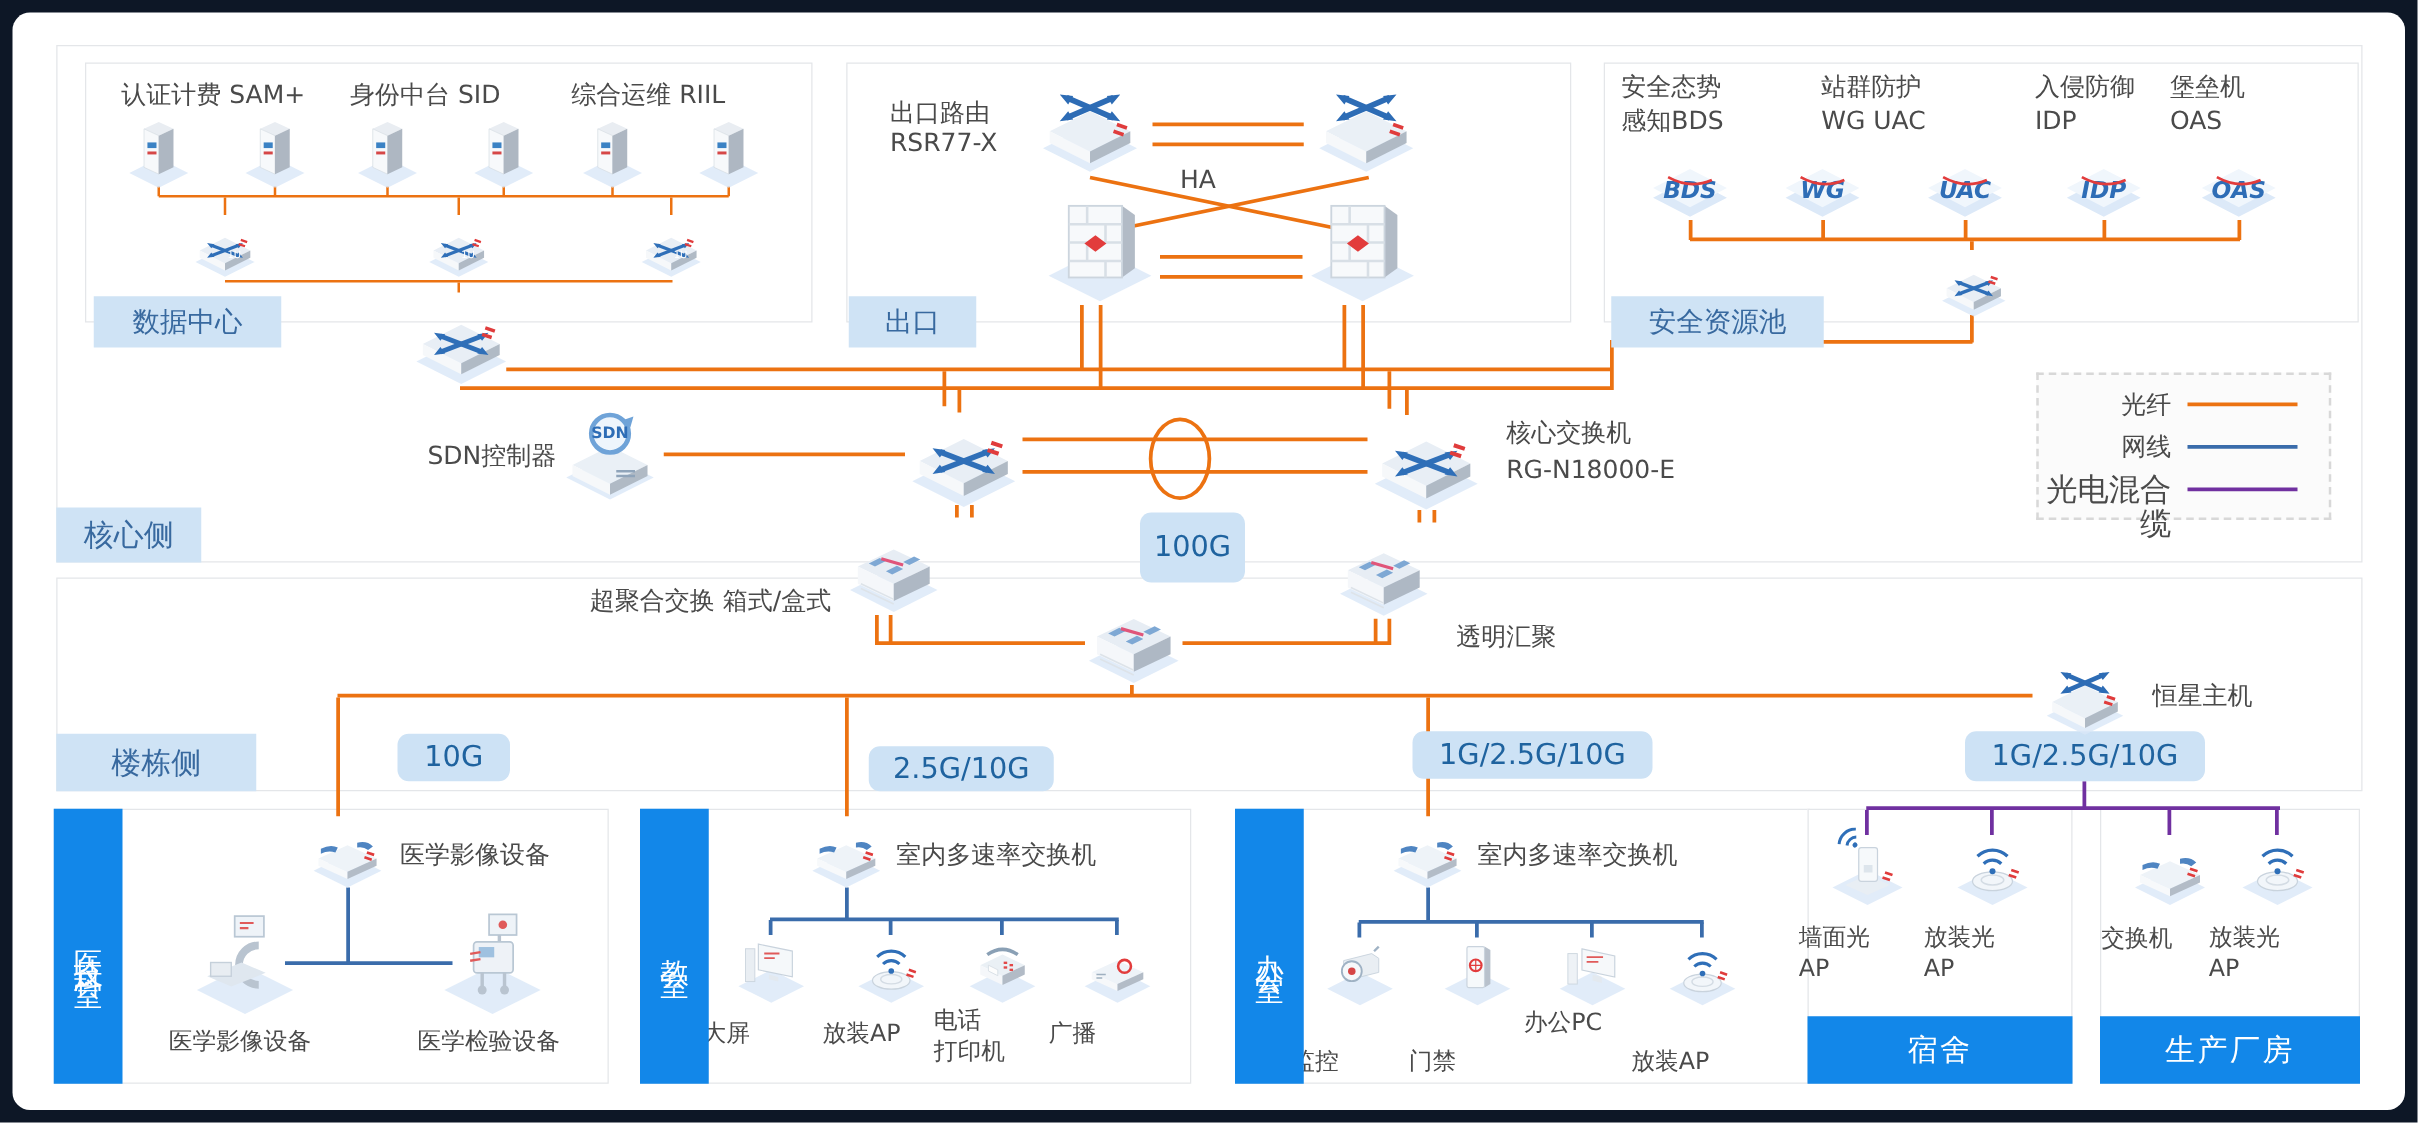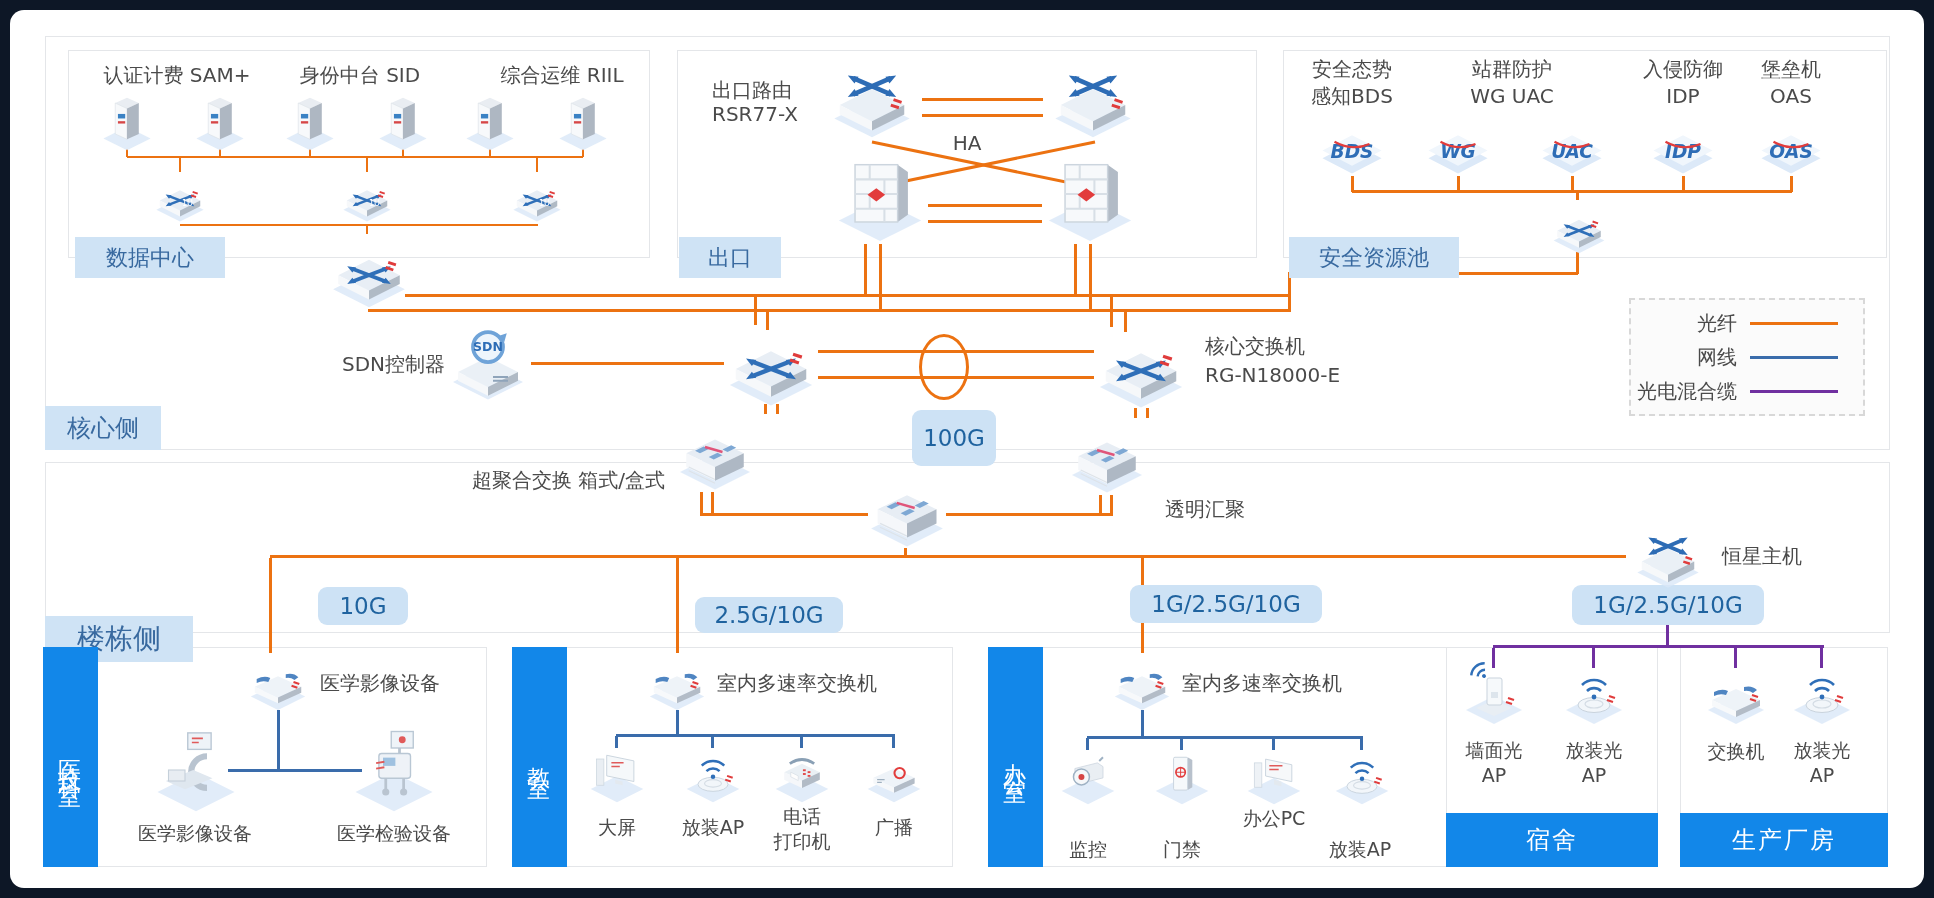--- a/index.html
+++ b/index.html
@@ -12,21 +12,21 @@
   .ln.b{background:#3a6cab}
   .ln.p{background:#7030a0}
   .badge{position:absolute;background:#cfe3f5;color:#38699f;display:flex;align-items:center;
          justify-content:center;font-size:22px;box-sizing:border-box}
   .speed{position:absolute;background:#cde2f5;color:#1f639f;display:flex;align-items:center;
          justify-content:center;font-size:23px;border-radius:9px}
   .band{position:absolute;background:#1287e9;color:#fff;display:flex;align-items:center;justify-content:center}
   .band.v{writing-mode:vertical-rl;letter-spacing:8px;font-size:23px}
   .band.h{font-size:24px;letter-spacing:2px}
   .lbl{position:absolute;color:#4a4a4a;font-size:20px;white-space:pre-line;line-height:27px}
-  .lbl.c{text-align:center}
+  .lbl.c{}
   .lbl.r{text-align:right}
   .lbl.sm{font-size:19px}
   .node{position:absolute}
   .node svg{width:100%;height:100%;display:block}
   .cube-t{font-size:17px;font-weight:bold;font-style:italic;fill:#2e6db6}
   .sdn-t{font-size:10px;font-weight:bold;fill:#2e6db6}
   .u1{position:absolute;color:#fff;font-size:8px}
   .ellipse{position:absolute;border:3px solid #ec7211;border-radius:50%}
   .xsvg{position:absolute}
   .legend-line{position:absolute;height:3px}
@@ -308,21 +308,21 @@
   </div>
 <div class="badge" style="left:679px;top:237px;width:102px;height:41px">
     <span>出口</span>
   </div>
 <div class="badge" style="left:1289px;top:237px;width:170px;height:41px">
     <span>安全资源池</span>
   </div>
 <div class="badge" style="left:45px;top:406px;width:116px;height:44px;font-size:24px">
     <span>核心侧</span>
   </div>
-<div class="badge" style="left:45px;top:616px;width:148px;height:46px;font-size:28px">
+<div class="badge" style="left:45px;top:587px;width:160px;height:46px;font-size:24px">
     <span>楼栋侧</span>
   </div>
 
 <div class="speed" style="left:912px;top:410px;width:84px;height:56px">
     <span>100G</span>
   </div>
 <div class="speed" style="left:318px;top:587px;width:90px;height:38px">
     <span>10G</span>
   </div>
 <div class="speed" style="left:695px;top:597px;width:148px;height:36px">
@@ -330,21 +330,21 @@
   </div>
 <div class="speed" style="left:1130px;top:585px;width:192px;height:38px">
     <span>1G/2.5G/10G</span>
   </div>
 <div class="speed" style="left:1572px;top:585px;width:192px;height:40px">
     <span>1G/2.5G/10G</span>
   </div>
 
 <div class="lbl c" style="left:97px;top:62px;width:160px">认证计费 SAM+</div>
 <div class="lbl c" style="left:280px;top:62px;width:160px">身份中台 SID</div>
-<div class="lbl c" style="left:482px;top:62px;width:160px">综合运维 RIIL</div>
+<div class="lbl c" style="left:457px;top:62px;width:160px">综合运维 RIIL</div>
 <div class="lbl" style="left:712px;top:78px;width:140px;line-height:24px">出口路由
 RSR77-X</div>
 <div class="lbl c" style="left:944px;top:130px;width:46px">HA</div>
 <div class="lbl c" style="left:1297px;top:56px;width:110px">安全态势
 感知BDS</div>
 <div class="lbl c" style="left:1457px;top:56px;width:110px">站群防护
 WG UAC</div>
 <div class="lbl c" style="left:1628px;top:56px;width:110px">入侵防御
 IDP</div>
 <div class="lbl c" style="left:1736px;top:56px;width:110px">堡垒机
@@ -374,21 +374,21 @@
 <div class="lbl c sm" style="left:1539px;top:738px;width:110px;line-height:25px">放装光
 AP</div>
 <div class="lbl c sm" style="left:1681px;top:738px;width:110px">交换机</div>
 <div class="lbl c sm" style="left:1767px;top:738px;width:110px;line-height:25px">放装光
 AP</div>
 
 <div class="lbl r" style="left:1637px;top:310px;width:100px;font-size:20px">光纤</div>
 <div class="legend-line" style="left:1750px;top:322px;width:88px;background:#ec7211"></div>
 <div class="lbl r" style="left:1637px;top:344px;width:100px;font-size:20px">网线</div>
 <div class="legend-line" style="left:1750px;top:356px;width:88px;background:#3a6cab"></div>
-<div class="lbl r" style="left:1637px;top:378px;width:100px;font-size:20px">光电混合缆</div>
+<div class="lbl r" style="left:1637px;top:378px;width:100px;font-size:25px">光电混合缆</div>
 <div class="legend-line" style="left:1750px;top:390px;width:88px;background:#7030a0"></div>
 
 <div class="node" style="left:98px;top:92px;width:58px;height:62px">
     <svg viewBox="0 0 64 64">
       <use href="#sym-srv"></use>
     </svg>
   </div>
 <div class="node" style="left:191px;top:92px;width:58px;height:62px">
     <svg viewBox="0 0 64 64">
       <use href="#sym-srv"></use>

